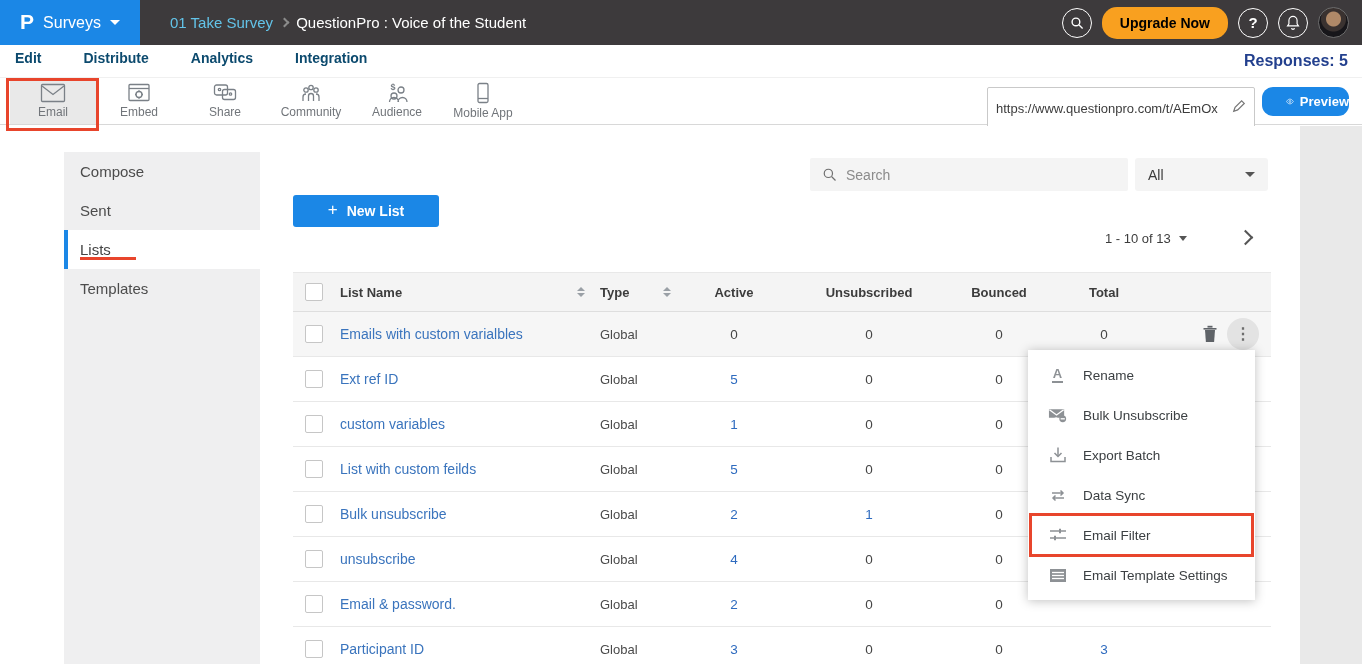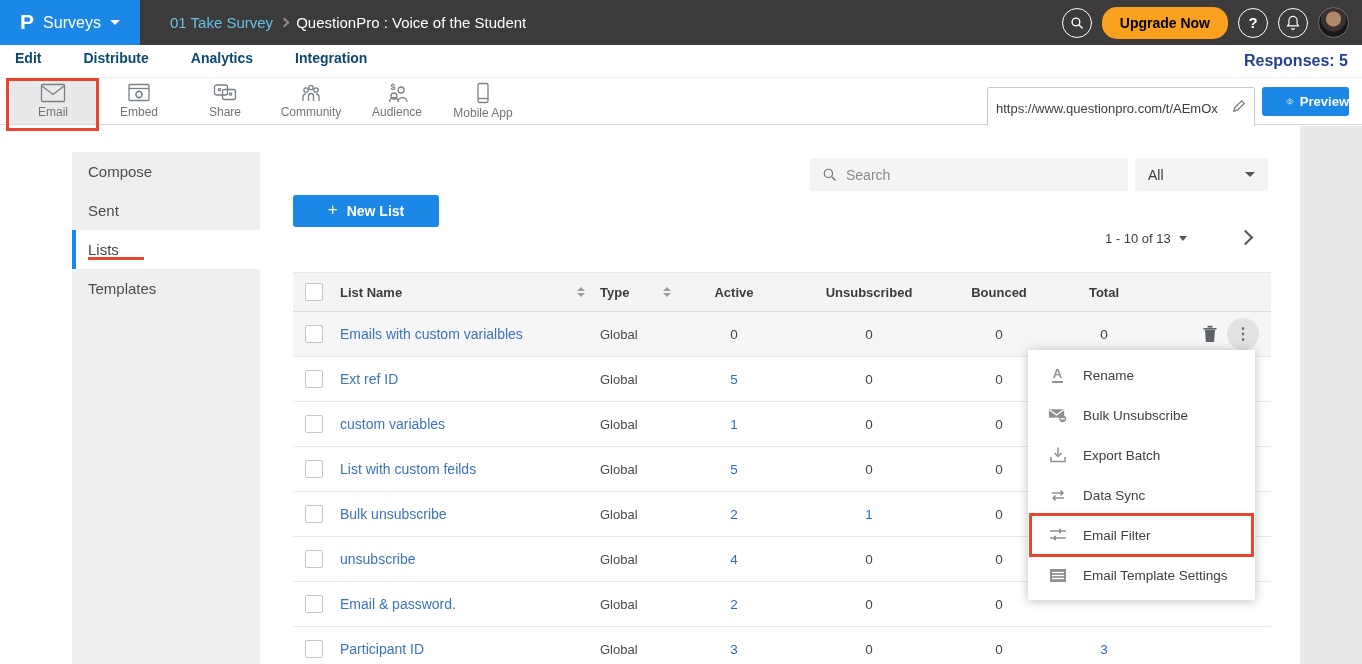--- a/index.html
+++ b/index.html
@@ -43,29 +43,29 @@
   .channel.active { background:#e9e9e9; }
   .channel svg { stroke:#7a8087; fill:none; stroke-width:1.3; }
   .ann-email { position:absolute; left:6px; top:0; width:93px; height:53px;
     border:3px solid #e8452c; z-index:6; pointer-events:none; }
   .url-box { position:absolute; right:107px; top:9px; width:268px; height:42px; border:1px solid #c9c9c9;
     background:#fff; border-radius:2px; display:flex; align-items:center; padding:0 8px; gap:6px; }
   .url-box input { flex:1; border:none; outline:none; font-size:13px; color:#3c3c3c;
     font-family:inherit; background:transparent; min-width:0; }
   .pencil svg { stroke:#777; fill:none; stroke-width:1.4; }
   .preview-btn { position:absolute; right:13px; top:9px; width:87px; height:29px; background:#1b87e6;
-    border:none; border-radius:3px; color:#fff; font-size:13px; font-weight:700; font-family:inherit;
+    border:none; border-radius:11px; color:#fff; font-size:13px; font-weight:700; font-family:inherit;
     display:flex; align-items:center; justify-content:center; gap:6px; cursor:pointer;padding-left:24px; }
   .preview-btn svg { stroke:#fff; fill:none; stroke-width:1.4; }
 
   
   .content { position:absolute; top:126px; left:0; right:0; bottom:0; background:#fff; }
   .right-strip { position:absolute; top:0; right:0; width:62px; height:100%; background:#e9e9e9; }
 
-  .sidebar { position:absolute; left:72px; top:26px; width:200px; bottom:0; background:#efeff0; }
+  .sidebar { position:absolute; left:64px; top:26px; width:200px; bottom:0; background:#efeff0; }
   .side-item { height:39px; display:flex; align-items:center; padding-left:16px; font-size:15px;
     color:#4c4c4c; cursor:pointer; position:relative; }
   .side-item.active { background:#fff; border-left:4px solid #1b87e6; padding-left:12px; color:#444; }
   .lists-underline { position:absolute; left:12px; top:27px; width:56px; height:3px; background:#e8452c; }
 
   .main { position:absolute; left:260px; right:62px; top:0; bottom:0; background:#fff; overflow:hidden; }
 
   .search-box { position:absolute; left:550px; top:32px; width:318px; height:33px; background:#f4f4f4;
     border-radius:2px; display:flex; align-items:center; padding:0 12px; gap:9px; }
   .search-box svg { stroke:#6f6f6f; fill:none; stroke-width:1.6; }

